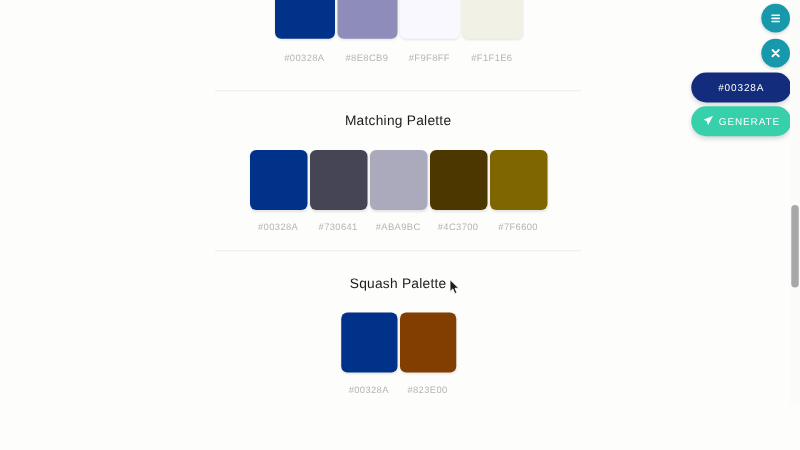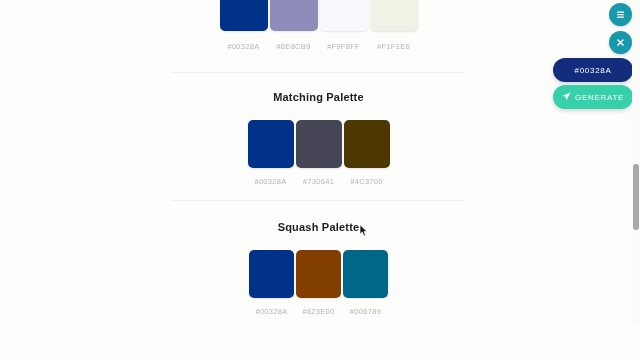--- a/index.html
+++ b/index.html
@@ -30,21 +30,21 @@
   }
   .divider {
     position: absolute;
     left: 172px;
     width: 293px;
     height: 1px;
     background: #f0f0ee;
   }
   .sec-title {
     font-size: 11px;
-    font-weight: bold;
+    font-weight: normal;
     color: #1c1c1c;
     text-align: center;
     letter-spacing: .2px;
     white-space: nowrap;
   }
 
   .swatch-row {
     display: flex;
     justify-content: center;
     align-items: flex-start;
@@ -189,42 +189,46 @@
       <div class="swatch-row">
         <div class="swatch-cell">
           <div class="swatch" style="background:#00328A"></div>
           <div class="hexlabel">#00328A</div>
         </div>
         <div class="swatch-cell">
           <div class="swatch" style="background:#464555"></div>
           <div class="hexlabel">#730641</div>
         </div>
         <div class="swatch-cell">
+          <div class="swatch" style="background:#ABA9BC"></div>
+          <div class="hexlabel">#ABA9BC</div>
+        </div>
+        <div class="swatch-cell">
           <div class="swatch" style="background:#4C3700"></div>
           <div class="hexlabel">#4C3700</div>
+        </div>
+        <div class="swatch-cell">
+          <div class="swatch" style="background:#7F6600"></div>
+          <div class="hexlabel">#7F6600</div>
         </div>
       </div>
     </div>
 
     <div class="divider" style="top:200px"></div>
 
     <div class="section" id="sec-squash">
       <div class="sec-title">Squash Palette</div>
       <div class="swatch-row">
         <div class="swatch-cell">
           <div class="swatch" style="background:#00328A"></div>
           <div class="hexlabel">#00328A</div>
         </div>
         <div class="swatch-cell">
           <div class="swatch" style="background:#823E00"></div>
           <div class="hexlabel">#823E00</div>
-        </div>
-        <div class="swatch-cell">
-          <div class="swatch" style="background:#006789"></div>
-          <div class="hexlabel">#006789</div>
         </div>
       </div>
     </div>
 
     <div class="divider" style="top:330px"></div>
 
 
   </div>
 
   <button class="fab" id="fab-menu">

